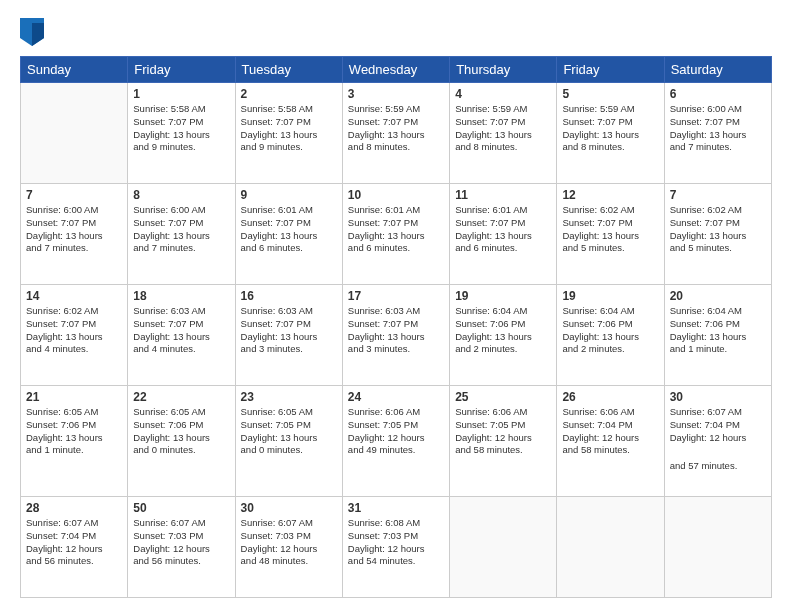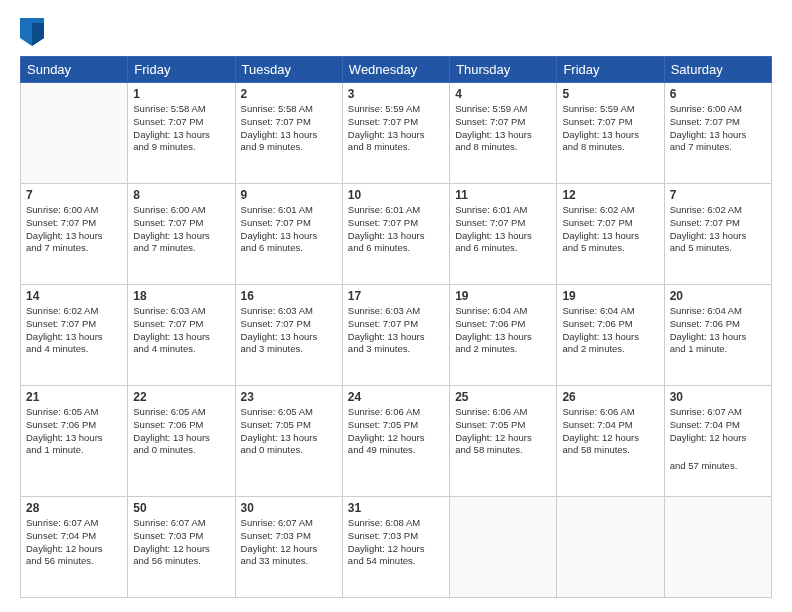--- a/index.html
+++ b/index.html
@@ -338,21 +338,21 @@
             <span style="display: block; line-height: 1.35;">Sunrise: 6:07 AM</span>
             <span style="display: block; line-height: 1.35;">Sunset: 7:03 PM</span>
             <span style="display: block; line-height: 1.35;">Daylight: 12 hours</span>
             <span style="display: block; line-height: 1.35;">and 56 minutes.</span>
           </td>
           <td>
             <span class="day-num">30</span>
             <span style="display: block; line-height: 1.35;">Sunrise: 6:07 AM</span>
             <span style="display: block; line-height: 1.35;">Sunset: 7:03 PM</span>
             <span style="display: block; line-height: 1.35;">Daylight: 12 hours</span>
-            <span style="display: block; line-height: 1.35;">and 33 minutes.</span>
+            <span style="display: block; line-height: 1.35;">and 48 minutes.</span>
           </td>
           <td>
             <span class="day-num">31</span>
             <span style="display: block; line-height: 1.35;">Sunrise: 6:08 AM</span>
             <span style="display: block; line-height: 1.35;">Sunset: 7:03 PM</span>
             <span style="display: block; line-height: 1.35;">Daylight: 12 hours</span>
             <span style="display: block; line-height: 1.35;">and 54 minutes.</span>
           </td>
           <td class="cell-empty"></td>
           <td class="cell-empty"></td>

